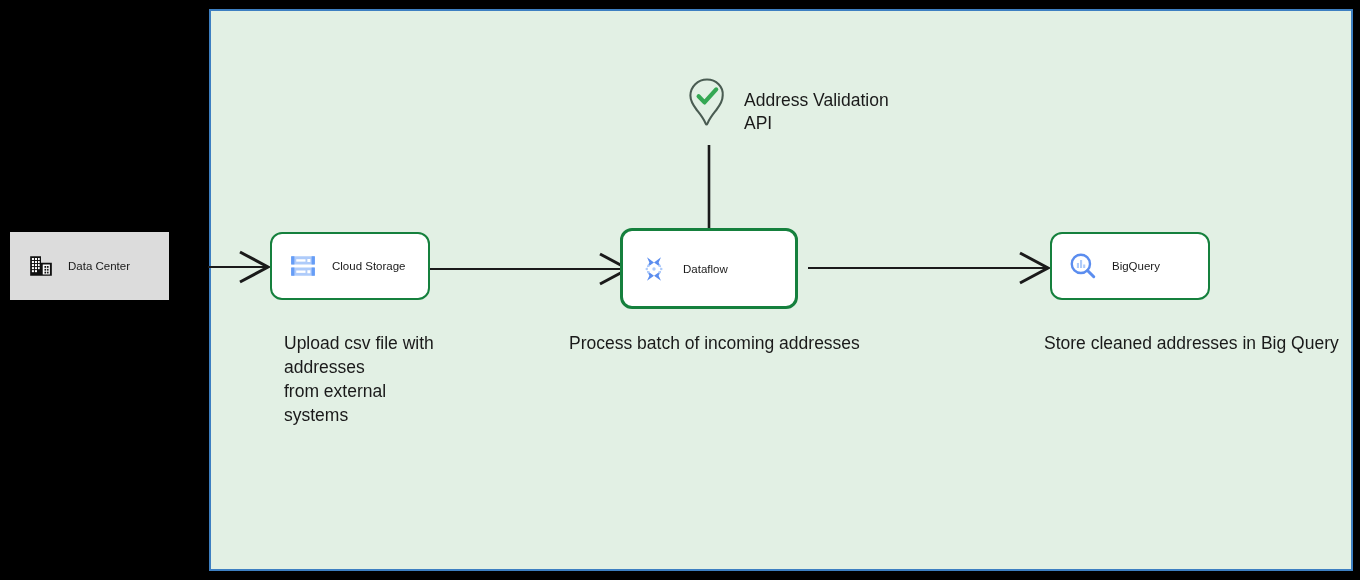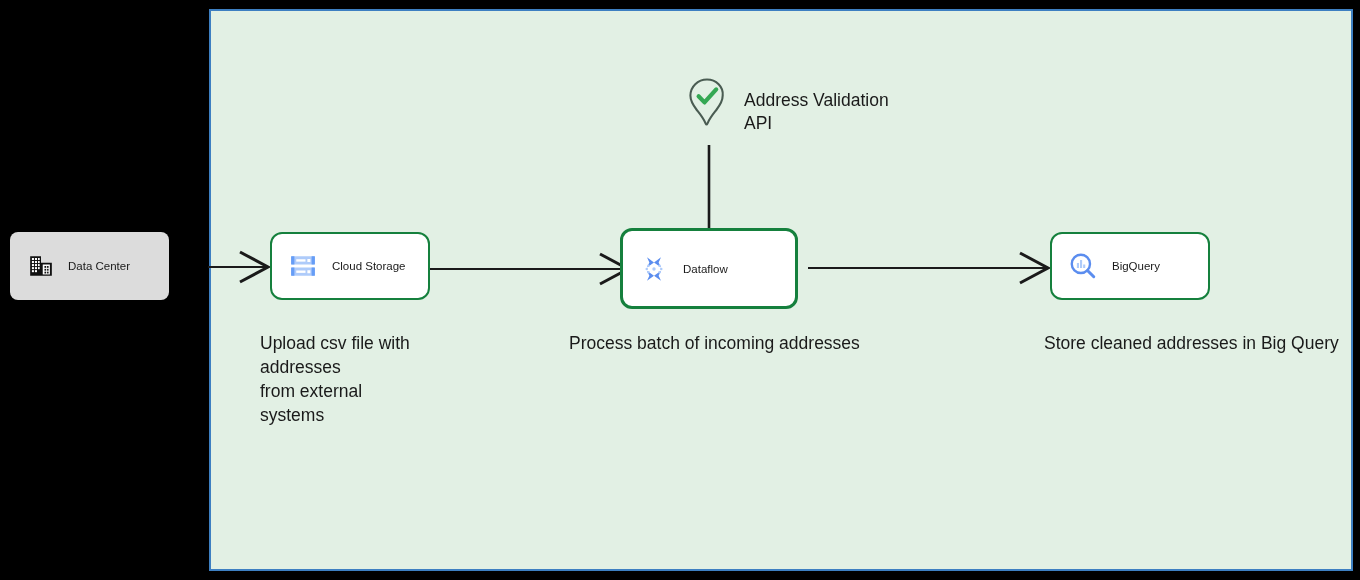--- a/index.html
+++ b/index.html
@@ -29,21 +29,21 @@
   }
 
   
   .onprem-node {
     position: absolute;
     left: 10px;
     top: 232px;
     width: 159px;
     height: 68px;
     background: #dcdcdc;
-    border-radius: 8px;
+    border-radius: 0;
     display: flex;
     align-items: center;
     box-sizing: border-box;
   }
   .onprem-icon {
     width: 26px;
     height: 26px;
     margin-left: 18px;
     flex: none;
   }
@@ -107,21 +107,21 @@
   }
 
   
   .caption {
     position: absolute;
     font-size: 17.5px;
     line-height: 24px;
     color: #1a1a1a;
     white-space: pre-line;
   }
-  #caption-storage  { left: 260px; top: 331px; width: 280px; }
+  #caption-storage  { left: 284px; top: 331px; width: 280px; }
   #caption-dataflow { left: 569px; top: 331px; width: 360px; }
   #caption-bigquery { left: 1044px; top: 331px; width: 360px; }
 
   
   #connectors {
     position: absolute;
     left: 0;
     top: 0;
     width: 1360px;
     height: 580px;

